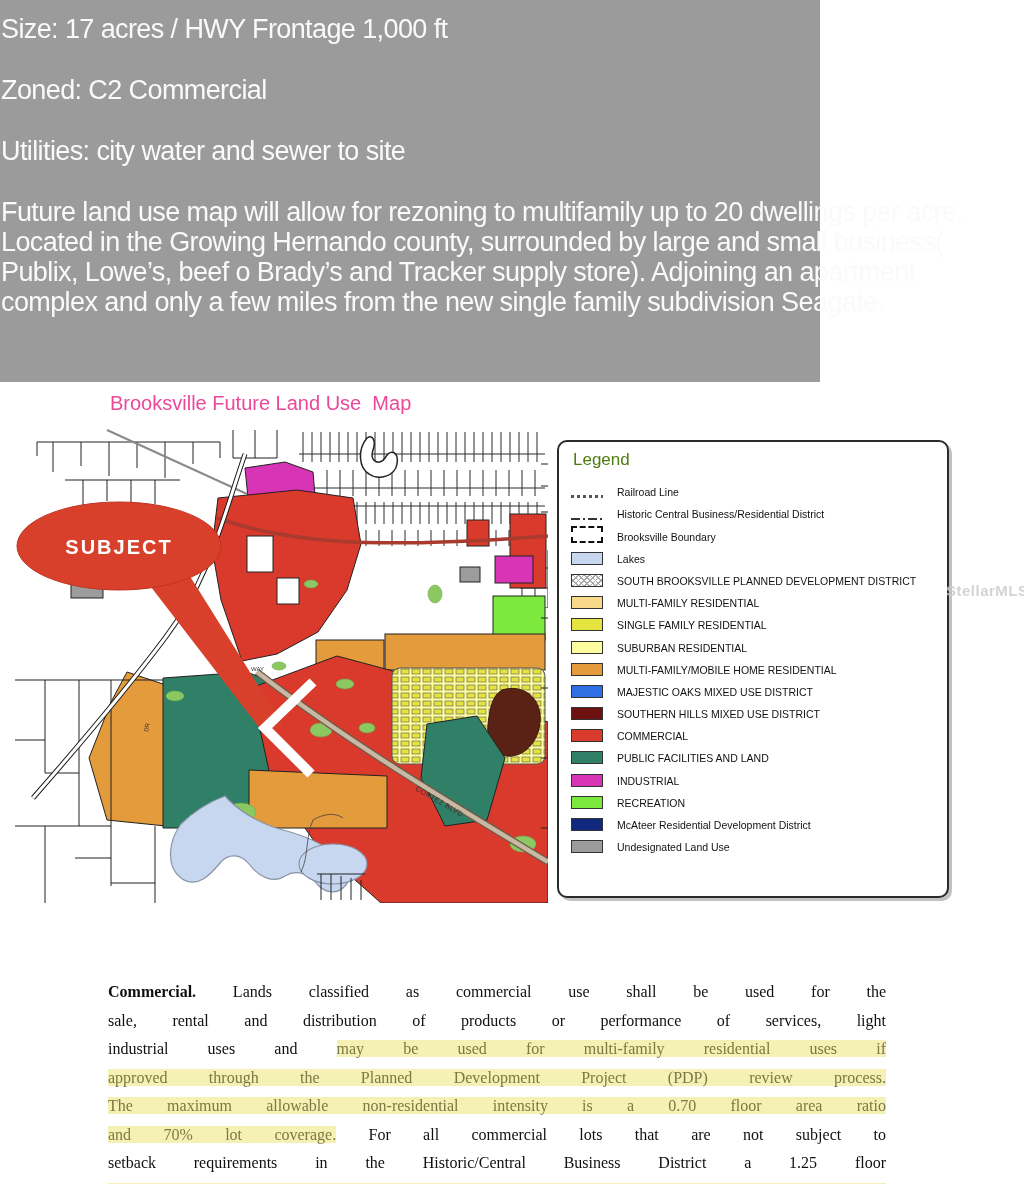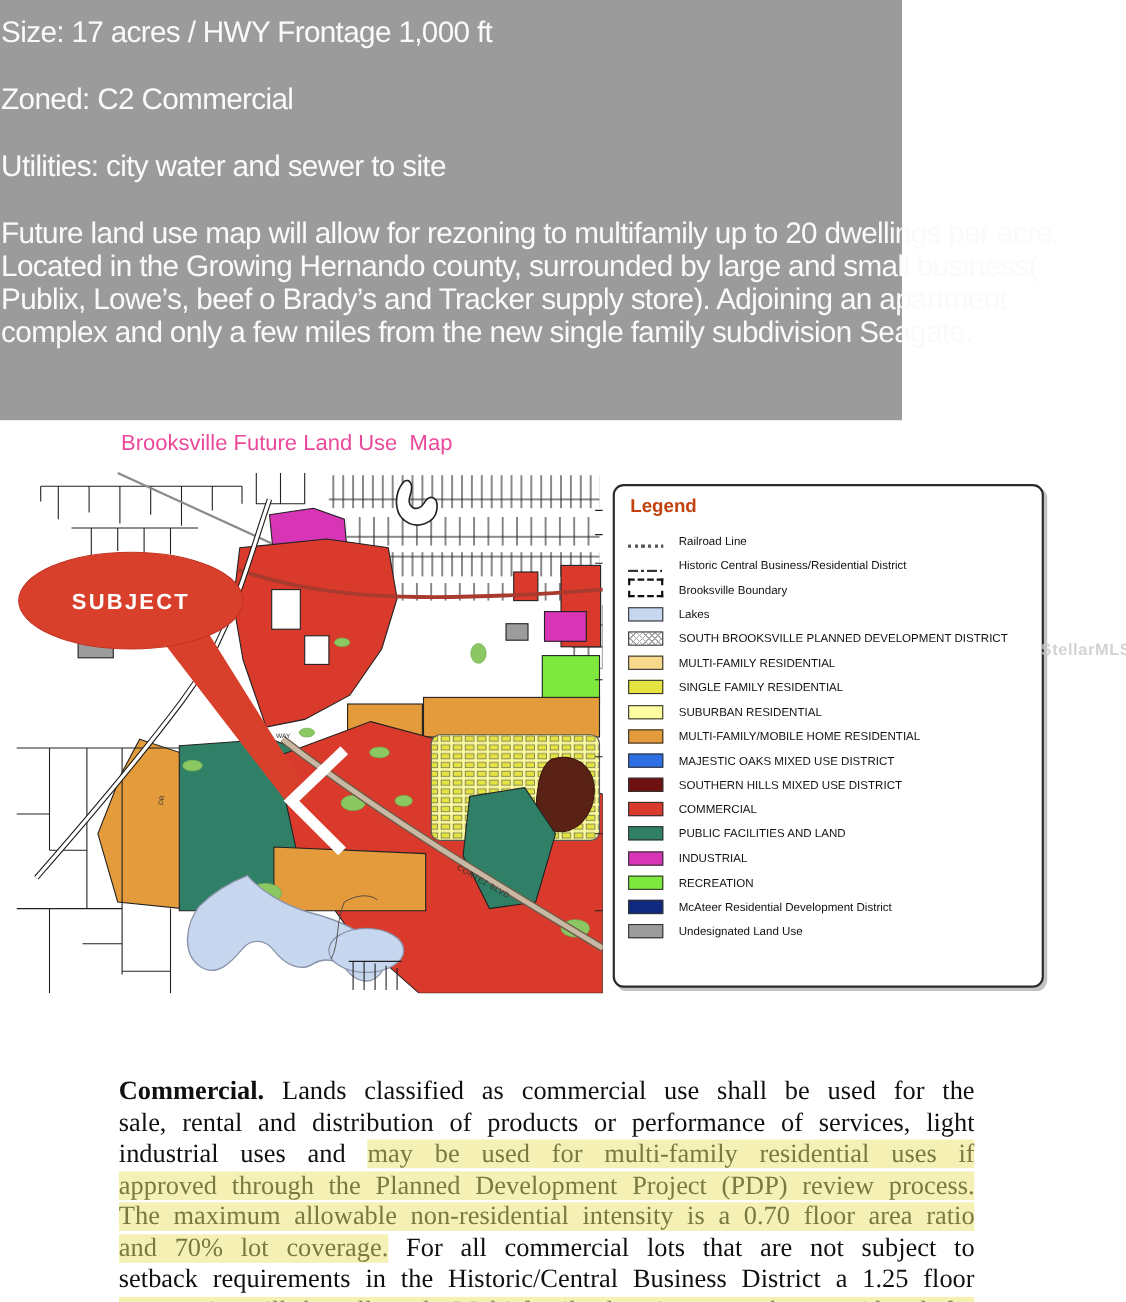--- a/index.html
+++ b/index.html
@@ -26,37 +26,37 @@
   .f-recreation{fill:var(--c-recreation)}
   .f-lakes{fill:var(--c-lakes)}
   .f-conservation{fill:var(--c-conservation)}
   .f-undesignated{fill:var(--c-undesignated)}
   .svg-label{font-family:"Liberation Sans",sans-serif}
 
   
   .legend{position:absolute;left:557px;top:440px;width:392px;height:458px;background:#fff;
           border:2px solid #2b2b2b;border-radius:10px;box-shadow:3px 3px 0 rgba(120,120,120,.45);
           padding:6px 0 0 12px;box-sizing:border-box;z-index:2}
-  .legend-title{font-size:17px;font-weight:bold;color:#c2410c;margin:2px 0 6px 2px}
+  .legend-title{font-size:17px;font-weight:normal;color:#4d7c0f;margin:2px 0 6px 2px}
   .legend-row{display:flex;align-items:flex-end;height:22.2px}
   .swatch{width:32px;height:13px;margin-right:14px;flex:0 0 32px;box-sizing:border-box}
   .sw-fill{border:1px solid #333}
   .sw-railroad{height:3px;background:repeating-linear-gradient(90deg,#555 0 3px,transparent 3px 6px)}
   .sw-dashdot{height:2px;background:repeating-linear-gradient(90deg,#333 0 9px,transparent 9px 12px,#333 12px 14px,transparent 14px 17px)}
   .sw-dashed-rect{height:17px;border:2px dashed #111;background:#fff}
   .sw-hatch{border:1px solid #333;
      background-image:repeating-linear-gradient(45deg,#a8a8a8 0 1px,transparent 1px 4px),
                       repeating-linear-gradient(135deg,#a8a8a8 0 1px,transparent 1px 4px)}
   .legend-label{font-size:10.5px;color:#111;white-space:nowrap}
   .watermark{position:absolute;left:946px;top:582px;font-size:15px;font-weight:bold;
              color:#c9c9c9;opacity:.8;letter-spacing:.5px;z-index:3}
 
   
   .doc{position:absolute;left:108px;top:978px;width:778px;font-family:"Liberation Serif",serif;
-       font-size:24px;color:#101010}
+       font-size:16px;color:#101010}
   .doc-line{text-align:justify;text-align-last:justify;line-height:28.5px;height:28.5px;overflow:hidden}
   .doc-line strong{font-weight:bold}
   .hl{background:var(--hl-bg,#f5f0b4);color:var(--hl-fg,#7b7942)}
   .clipped{height:7px}
 </style>
 </head>
 <body>
 
 <div class="header">
   <div class="h-line h1">Size: 17 acres / HWY Frontage 1,000 ft</div>

